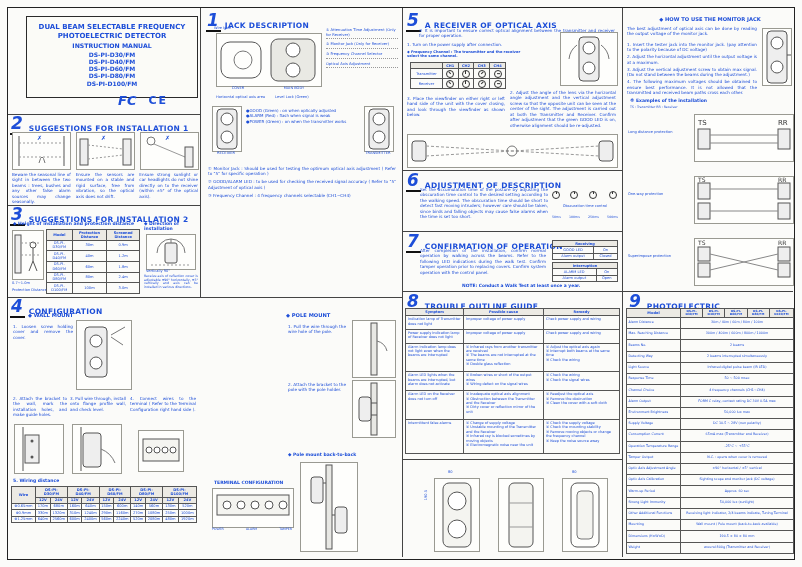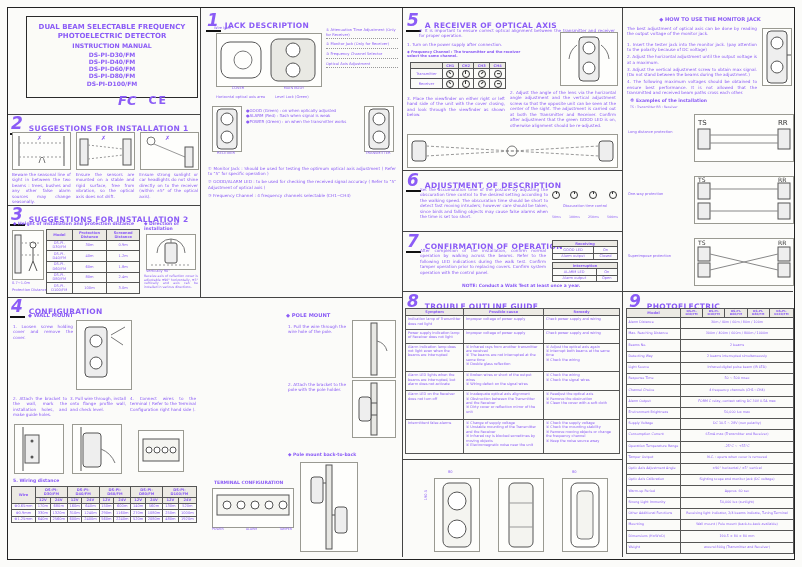--- a/index.html
+++ b/index.html
@@ -1,17 +1,17 @@
 <!DOCTYPE html>
 <html><head>
 <meta charset="utf-8">
 <style>
   html,body{margin:0;padding:0;background:#d8d8d4;}
   .page{position:relative;width:802px;height:567px;background:#fbfbf9;overflow:hidden;
-        font-family:"DejaVu Sans","Liberation Sans",sans-serif;color:#8b5cf6;}
+        font-family:"DejaVu Sans","Liberation Sans",sans-serif;color:#1d4ed8;}
   .frame{position:absolute;left:7px;top:7px;width:786px;height:551px;border:1.2px solid #222;}
   .abs{position:absolute;}
   .line{position:absolute;background:#444;}
   .v{width:1px;} .h{height:1px;}
   .sec-h{position:absolute;display:flex;align-items:flex-end;gap:4px;white-space:nowrap;}
   .sec-num{font-weight:bold;font-size:17px;line-height:1;border-bottom:2.5px solid #111;padding:0 2px 1px 1px;font-style:italic;}
   .sec-t{font-weight:bold;font-size:7.5px;letter-spacing:.3px;padding-bottom:2px;}
   .h5{font-size:5.2px;font-weight:bold;}
   .h45{font-size:4.5px;font-weight:bold;}
   .small{font-size:4.2px;line-height:1.3;text-align:justify;}

